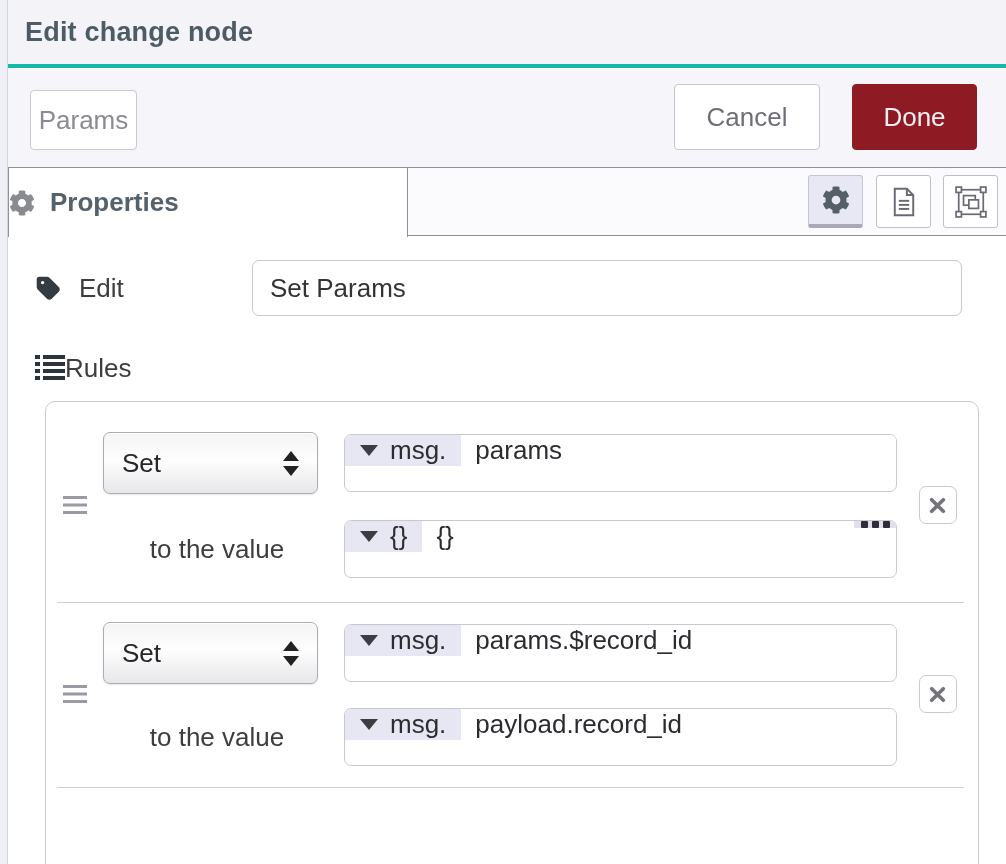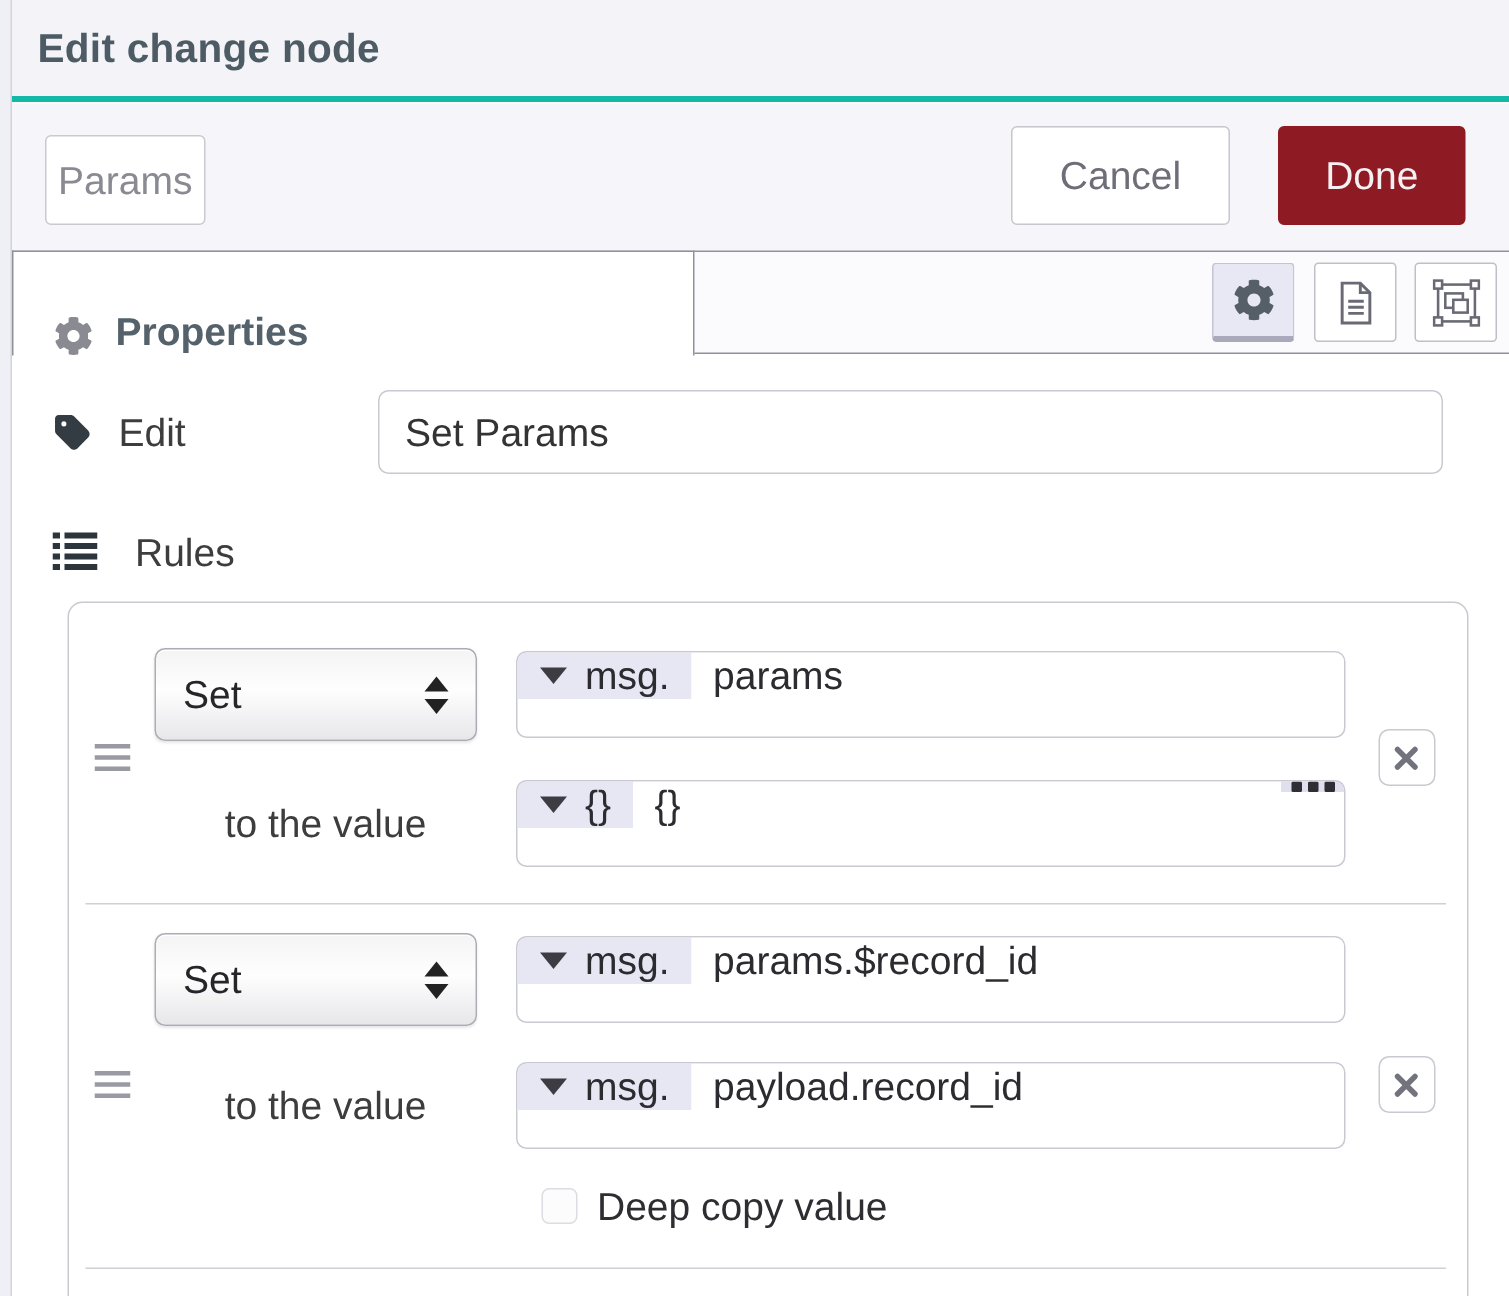--- a/index.html
+++ b/index.html
@@ -16,35 +16,35 @@
 
   
   .actionbar { position:absolute; left:8px; right:0; top:69px; height:98px; background:#f5f5fa; }
   .btn { position:absolute; display:flex; align-items:center; justify-content:center; font-size:26px; border-radius:4px; cursor:pointer; font-family:"Liberation Sans", sans-serif; }
   .btn-delete { left:22px; top:21px; width:107px; height:60px; background:#fff; border:1px solid #c9c9cf; color:#8a8a92; }
   .btn-cancel { right:186px; top:15px; width:146px; height:66px; background:#fff; border:1px solid #c6c6ce; color:#6e6e78; }
   .btn-done   { right:29px;  top:15px; width:125px; height:66px; background:#8e1b24; border:1px solid #8e1b24; color:#f5f0f1; }
 
   
   .tabbar { position:absolute; left:8px; right:0; top:167px; height:69px; background:#fbfbfd; border-top:1px solid #90909a; border-bottom:1px solid #90909a; }
-  .tab-active { position:absolute; left:0; top:-1px; width:455px; height:70px; background:#fff; border:1px solid #90909a; border-bottom:none; z-index:2; display:flex; align-items:flex-end; gap:15px; padding-left:27px; cursor:pointer; }
+  .tab-active { position:absolute; left:0; top:-1px; width:400px; height:70px; background:#fff; border:1px solid #90909a; border-bottom:none; z-index:2; display:flex; align-items:center; gap:15px; cursor:pointer; }
   .tab-active .tab-label { font-size:26px; font-weight:bold; color:#55626b; }
   .tab-gear { color:#8a8a92; }
   .tb-btn { position:absolute; top:7px; width:55px; height:53px; background:#fff; border:1px solid #bfbfc7; border-radius:3px; display:flex; align-items:center; justify-content:center; cursor:pointer; color:#6a6a74; }
   .tb-btn.active { background:#e8e8f4; border-color:#c4c4d2; border-bottom:4px solid #a9a9bb; color:#565e68; }
   .tb-btn-1 { right:143px; } .tb-btn-2 { right:75px; } .tb-btn-3 { right:8px; }
 
   
   .content { position:absolute; left:8px; right:0; top:236px; bottom:0; background:#fff; }
 
   .name-row { display:flex; align-items:center; margin:24px 44px 0 27px; }
   .field-label { width:217px; display:flex; align-items:center; gap:17px; font-size:26px; color:#3d3d3d; }
   .text-input { flex:1; height:56px; border:1px solid #c9c9d1; border-radius:7px; font-size:26px; color:#333; padding:0 17px; outline:none; font-family:"Liberation Sans", sans-serif; background:#fff; }
 
-  .rules-label { display:flex; align-items:center; gap:25px; margin:36px 0 0 27px; font-size:26px; color:#3d3d3d; height:32px; }
+  .rules-label { display:flex; align-items:center; gap:0; margin:36px 0 0 27px; font-size:26px; color:#3d3d3d; height:32px; }
 
   .rules-box { margin:17px 27px 0 37px; border:1px solid #c9c9d1; border-radius:10px; height:520px; background:#fff; }
 
   .rule { display:flex; align-items:center; }
   .rule-1 { padding:30px 0 24px 0; }
   .rule-2 { padding:19px 0 21px 0; }
   .handle-col { width:57px; display:flex; justify-content:center; cursor:grab; }
   .rule-main { flex:1; }
   .x-col { width:81px; display:flex; justify-content:center; }
   .rrow { display:flex; align-items:center; }
@@ -252,24 +252,20 @@
           <div class="rrow">
             <div class="to-label">to the value</div>
             <div class="typed">
               <button class="typed-prefix">
                 <span class="caret"></span>
                 <span>msg.</span>
               </button>
               <input class="typed-value" type="text" value="payload.record_id" style="">
             </div>
           </div>
-          <div class="deep-copy-row">
-            <div class="checkbox"></div>
-            <div class="deep-copy-text">Deep copy value</div>
-          </div>
         </div>
         <div class="x-col">
           <div class="x-btn">
             <span>
               <svg width="17" height="17" viewBox="0 0 16 16">
                   <path d="M2.5 2.5 L13.5 13.5 M13.5 2.5 L2.5 13.5" stroke="#73737d" stroke-width="3.4" stroke-linecap="round"></path>
                 </svg>
             </span>
           </div>
         </div>

